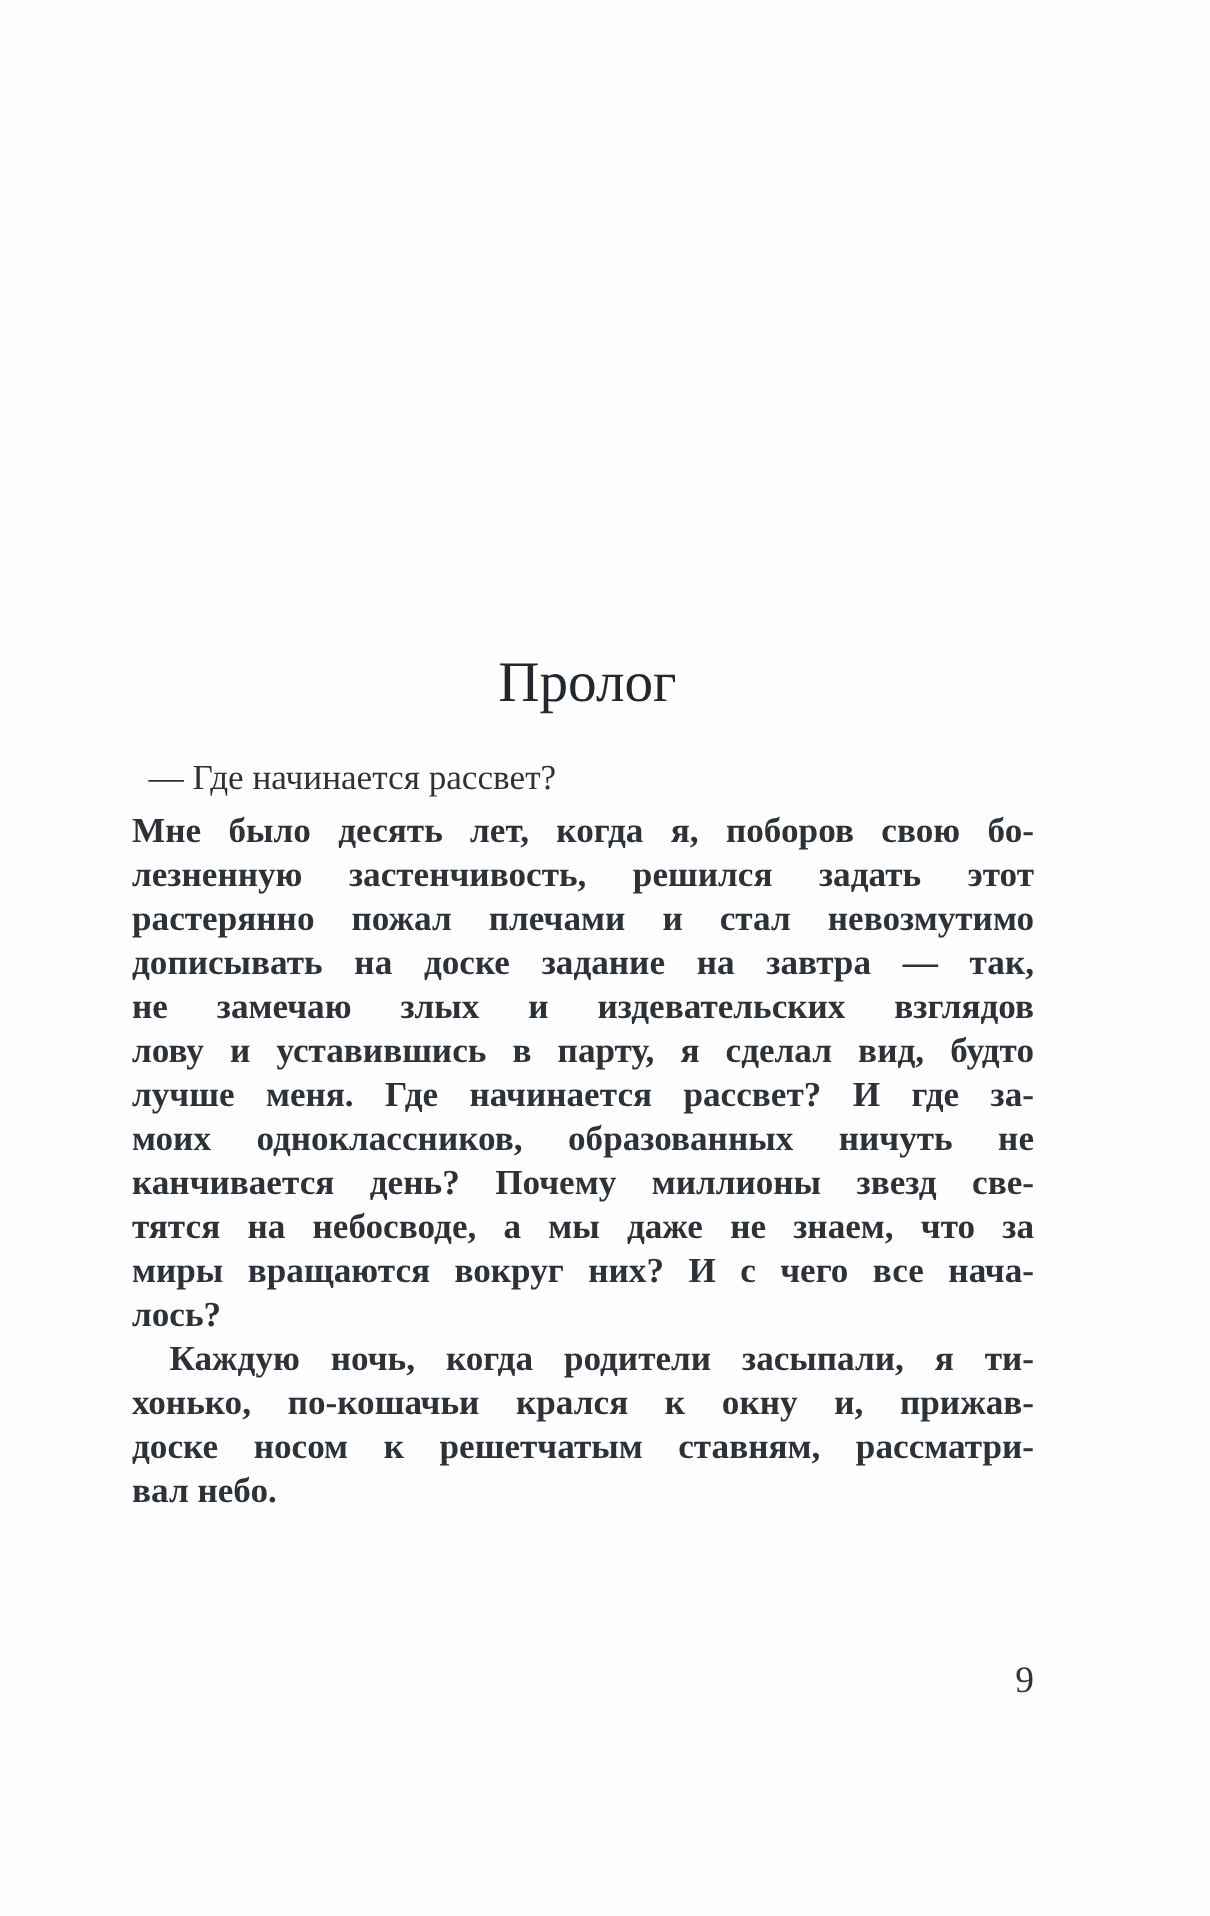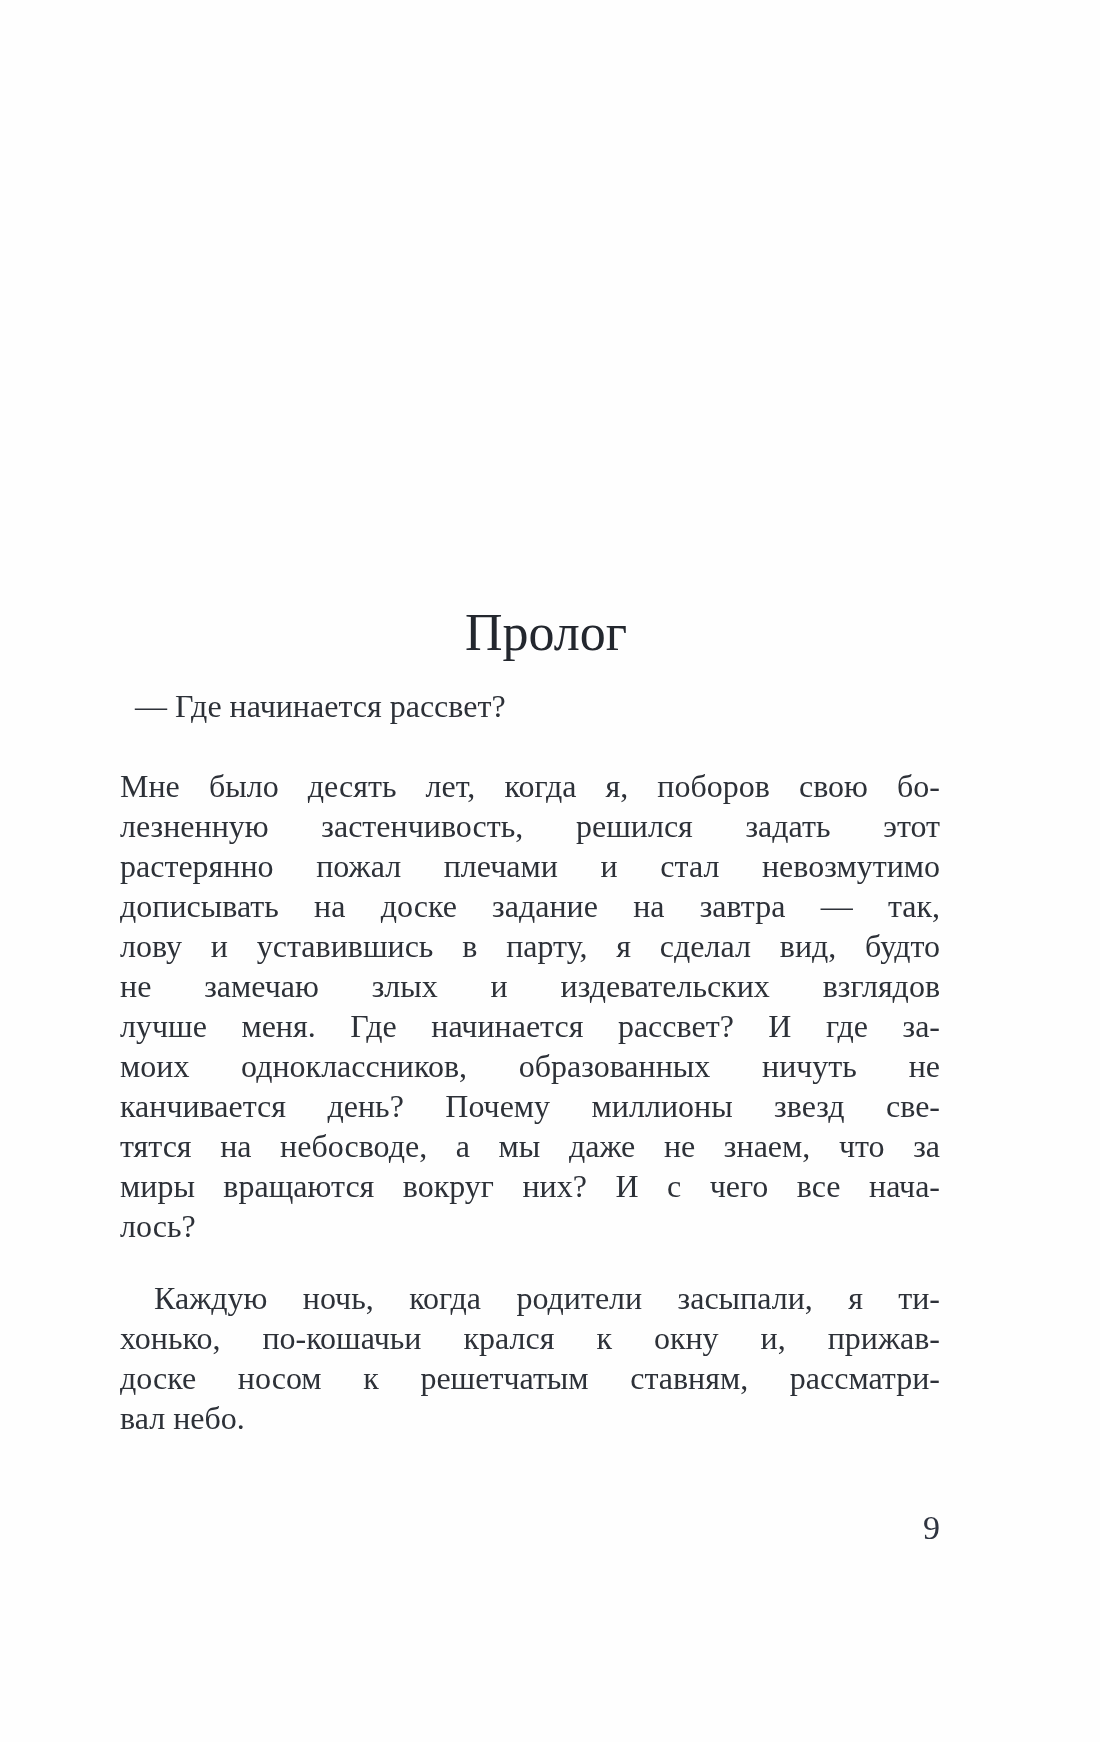--- a/index.html
+++ b/index.html
@@ -14,56 +14,56 @@
     background: #fefefe;
     font-family: "Liberation Serif", "DejaVu Serif", serif;
     color: #2d3138;
     overflow: hidden;
   }
   .chapter-title {
     position: absolute;
     top: 590px;
     left: 120px;
     width: 820px;
-    margin: 16px;
+    margin: 4px;
     font-size: 52px;
     font-weight: 400;
     line-height: 1.05;
     text-align: center;
     color: #23272e;
   }
   .dialogue {
     position: absolute;
     top: 686px;
     left: 135px;
     width: 820px;
     font-size: 32px;
     line-height: 40px;
   }
   .body-text {
     position: absolute;
-    top: 766px;
+    top: 734px;
     left: 120px;
     width: 820px;
     font-size: 32px;
     line-height: 40px;
+    font-weight: bold;
   }
   .line {
     height: 40px;
     text-align: justify;
     text-align-last: justify;
     white-space: nowrap;
     overflow: visible;
   }
   .line--last {
     text-align-last: left;
   }
   .line--indent {
     padding-left: 34px;
-    margin-top: 32px;
   }
   .page-number {
     position: absolute;
     top: 1508px;
     left: 120px;
     width: 820px;
     font-size: 34px;
     line-height: 40px;
     text-align: right;
     color: #2f3440;
@@ -76,22 +76,22 @@
 
   <h1 class="chapter-title">Пролог</h1>
 
   <div class="dialogue">— Где начинается рассвет?</div>
 
   <div class="body-text">
     <div class="line">Мне было десять лет, когда я, поборов свою бо-</div>
     <div class="line">лезненную застенчивость, решился задать этот</div>
     <div class="line">растерянно пожал плечами и стал невозмутимо</div>
     <div class="line">дописывать на доске задание на завтра — так,</div>
+    <div class="line">не замечаю злых и издевательских взглядов</div>
     <div class="line">лову и уставившись в парту, я сделал вид, будто</div>
-    <div class="line">не замечаю злых и издевательских взглядов</div>
     <div class="line">лучше меня. Где начинается рассвет? И где за-</div>
     <div class="line">моих одноклассников, образованных ничуть не</div>
     <div class="line">канчивается день? Почему миллионы звезд све-</div>
     <div class="line">тятся на небосводе, а мы даже не знаем, что за</div>
     <div class="line">миры вращаются вокруг них? И с чего все нача-</div>
     <div class="line line--last">лось?</div>
 
     <div class="line line--indent">Каждую ночь, когда родители засыпали, я ти-</div>
     <div class="line">хонько, по-кошачьи крался к окну и, прижав-</div>
     <div class="line">доске носом к решетчатым ставням, рассматри-</div>

